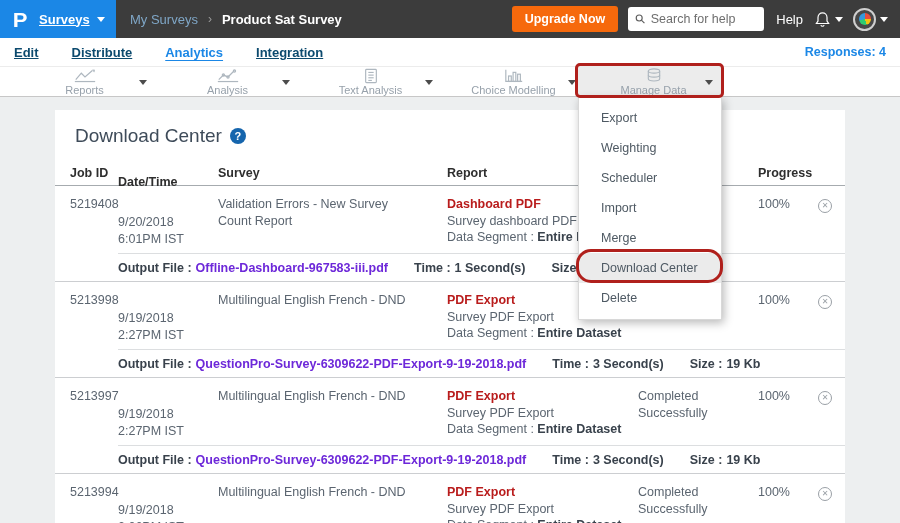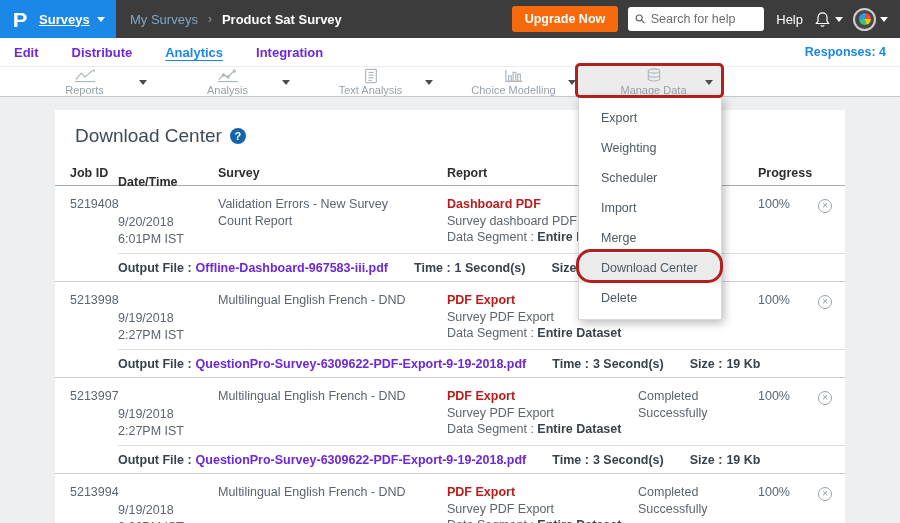--- a/index.html
+++ b/index.html
@@ -52,21 +52,21 @@
     width:12px; height:12px; border-radius:50%;
     background:conic-gradient(#e74c3c 0 25%, #f1c40f 25% 45%, #2ecc71 45% 70%, #3498db 70% 100%);
   }
   .tri { width:0; height:0; border-left:4px solid transparent; border-right:4px solid transparent; border-top:5px solid #fff; }
 
   
   .navrow {
     position:absolute; left:0; top:38px; width:900px; height:28px; background:#fff;
     display:flex; align-items:center; padding:0 14px; gap:33px; font-size:13px;
   }
-  .tab { color:#6d28d9; font-weight:600; cursor:pointer; }
+  .tab { color:#0c4a6e; font-weight:600; cursor:pointer;text-decoration:underline; }
   .tab.active { color:#1b87e6; text-decoration:underline; text-underline-offset:3px; }
   .responses { margin-left:auto; color:#1b87e6; font-size:12.5px; font-weight:600; }
 
   
   .toolbar {
     position:absolute; left:0; top:66px; width:900px; height:31px; background:#fff;
     border-top:1px solid #ececec; border-bottom:1px solid #c7c7c7;
   }
   .tgroup { position:absolute; top:0; height:30px; width:143px; text-align:center; cursor:pointer; }
   .tgroup .ticon { height:17px; margin-top:1px; }

